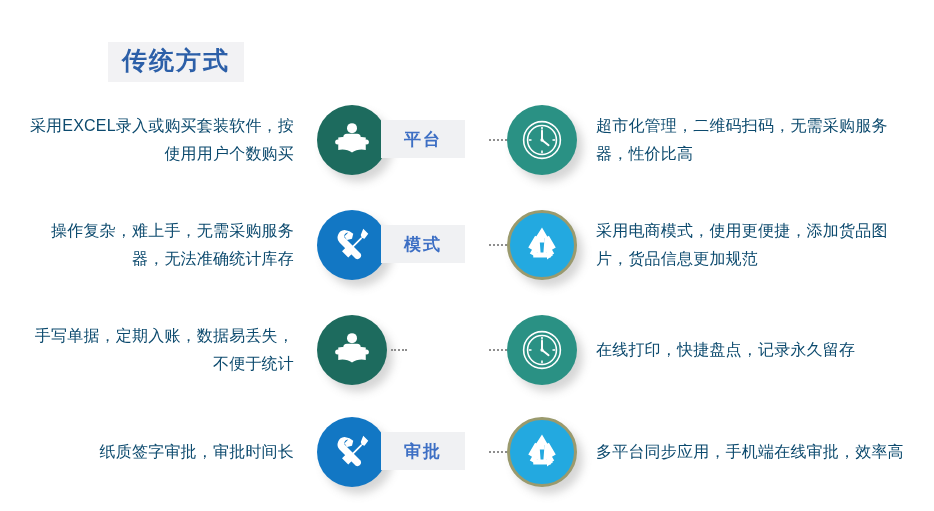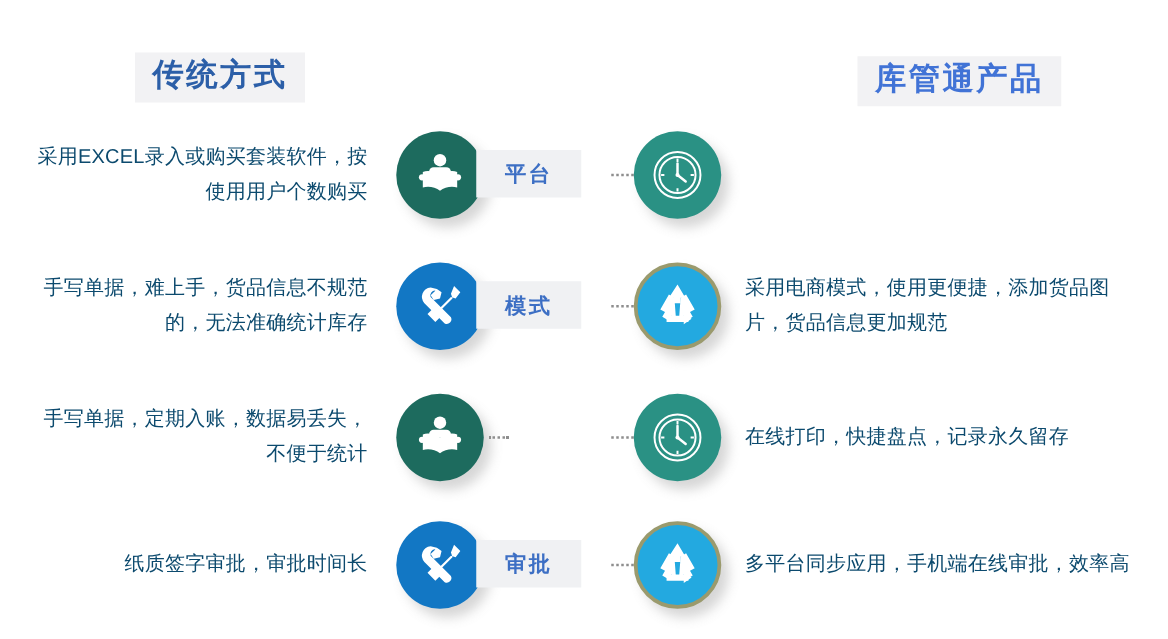--- a/index.html
+++ b/index.html
@@ -124,21 +124,20 @@
   .dots-b { left: 489px; width: 18px; }
 
   .icon-white { fill: #ffffff; }
 </style>
 </head>
 <body>
 
 <div id="slide">
 
   <div class="header header-left">传统方式</div>
-  <div class="header header-right">库管通产品</div>
 
   <div class="row row-1">
     <div class="side-text text-left">采用EXCEL录入或购买套装软件，按使用用户个数购买</div>
 
     <div class="circle c-darkteal circle-left">
       <svg width="40" height="40" viewBox="0 0 64 64" aria-hidden="true">
         <g class="icon-white">
           <circle cx="32" cy="13" r="8"></circle>
           <path d="M24 22 h16 a6 6 0 0 1 6 6 v4 h-28 v-4 a6 6 0 0 1 6 -6 z"></path>
           <path d="M32 32 C26 27 16 26 10 28 v20 c6 -2 16 -1 22 4 z"></path>
@@ -164,24 +163,25 @@
           <line x1="48" y1="32" x2="52" y2="32"></line>
         </g>
         <g stroke="#ffffff" stroke-width="3" stroke-linecap="round">
           <line x1="32" y1="32" x2="32" y2="18"></line>
           <line x1="32" y1="32" x2="42" y2="40"></line>
         </g>
         <circle cx="32" cy="32" r="2.5" fill="#ffffff"></circle>
       </svg>
     </div>
 
+    <div class="side-text text-right">超市化管理，二维码扫码，无需采购服务器，性价比高</div>
   </div>
 
   <div class="row row-2">
-    <div class="side-text text-left">手写单据，难上手，货品信息不规范的，无法准确统计库存</div>
+    <div class="side-text text-left">操作复杂，难上手，无需采购服务器，无法准确统计库存</div>
 
     <div class="circle c-blue circle-left">
       <svg width="40" height="40" viewBox="0 0 64 64" aria-hidden="true">
         <g class="icon-white">
           <path d="M20 8 a12 12 0 0 0 -8 20 l26 26 a6 6 0 0 0 8 -8 l-26 -26 a6 6 0 0 1 6 -8 l-6 6 4 6 8 -2 2 -8 -6 -4 z" transform="rotate(0 32 32)"></path>
           <path d="M50 6 l8 8 -6 8 -6 -2 -18 18 6 6 -8 8 -10 -10 8 -8 6 6 18 -18 -2 -6 z"></path>
         </g>
       </svg>
     </div>
 

